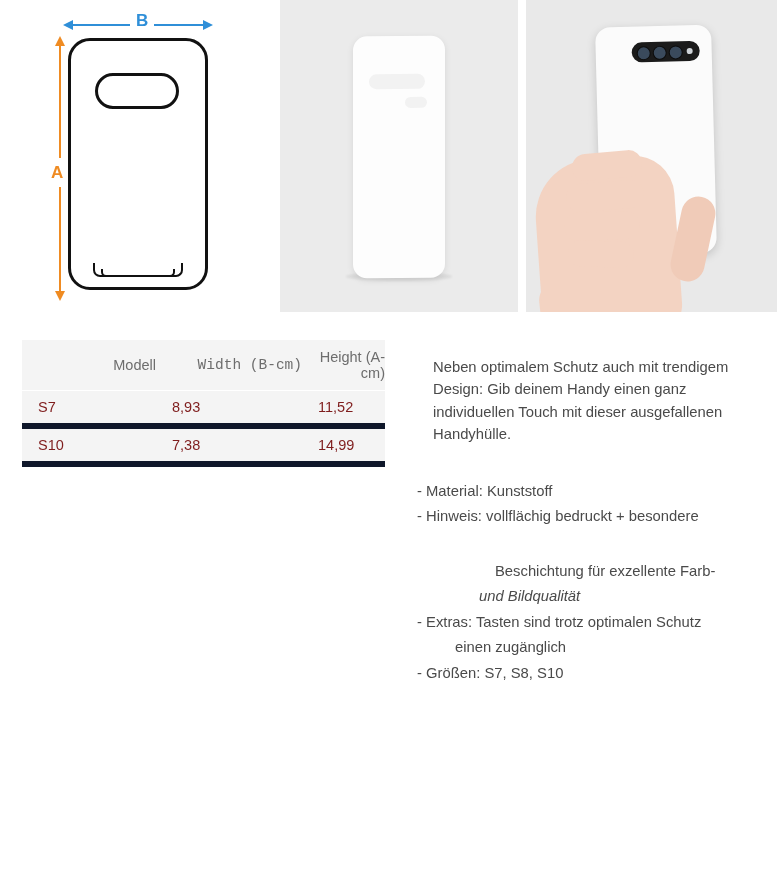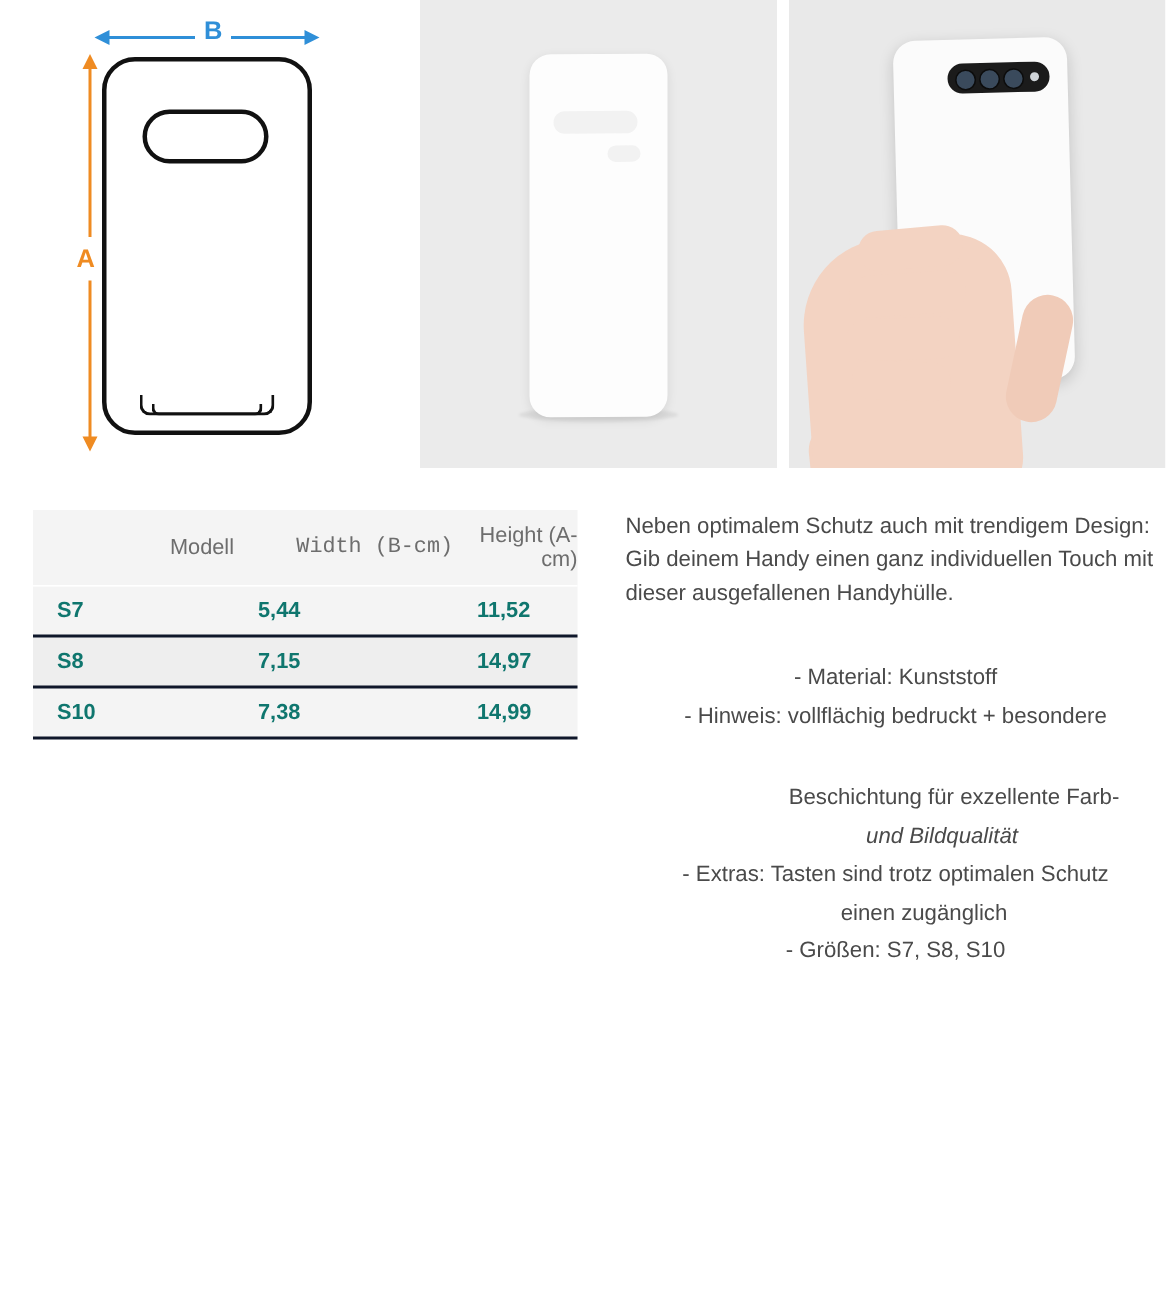--- a/index.html
+++ b/index.html
@@ -298,41 +298,40 @@
     text-align: right;
     font-weight: normal;
     padding: 9px 0 9px 16px;
     color: #6d6d6d;
     background: #f4f4f4;
     border-bottom: 1px solid #ffffff;
   }
   table.size-table td {
     padding: 8px 0 8px 16px;
     background: #f4f4f4;
-    border-bottom: 2px solid #0f172a;
-    color: #0f766e;
-    font-weight: bold;
+    border-bottom: 6px solid #0f172a;
+    color: #7f1d1d;
   }
   table.size-table tr.alt td { background: #eeeeee; }
   .col-model { width: 118px; }
   .col-width { width: 130px; font-family: Liberation Mono, monospace; }
 
   .desc {
     font-size: 14.8px;
     line-height: 1.52;
     color: #4a4a4a;
-    margin: 0;
+    margin: 16px;
   }
   .spec-list {
     margin: 34px 0 0 0;
     font-size: 14.8px;
     line-height: 1.52;
     color: #4a4a4a;
   }
-  .spec-item { margin-bottom: 3px; text-align: center; }
+  .spec-item { margin-bottom: 3px; }
   .spec-indent1 { padding-left: 78px; margin-top: 32px; }
   .spec-indent2 { padding-left: 62px; font-style: italic; }
   .spec-indent3 { padding-left: 38px; }
 </style>
 </head>
 <body>
 
 <div class="img-strip">
 
   <div class="panel panel-diagram">
@@ -383,27 +382,22 @@
       <thead>
         <tr>
           <th class="col-model">Modell</th>
           <th class="col-width">Width  (B-cm)</th>
           <th>Height (A-cm)</th>
         </tr>
       </thead>
       <tbody>
         <tr>
           <td>S7</td>
-          <td>5,44</td>
+          <td>8,93</td>
           <td>11,52</td>
-        </tr>
-        <tr class="alt">
-          <td>S8</td>
-          <td>7,15</td>
-          <td>14,97</td>
         </tr>
         <tr>
           <td>S10</td>
           <td>7,38</td>
           <td>14,99</td>
         </tr>
       </tbody>
     </table>
   </div>
 

